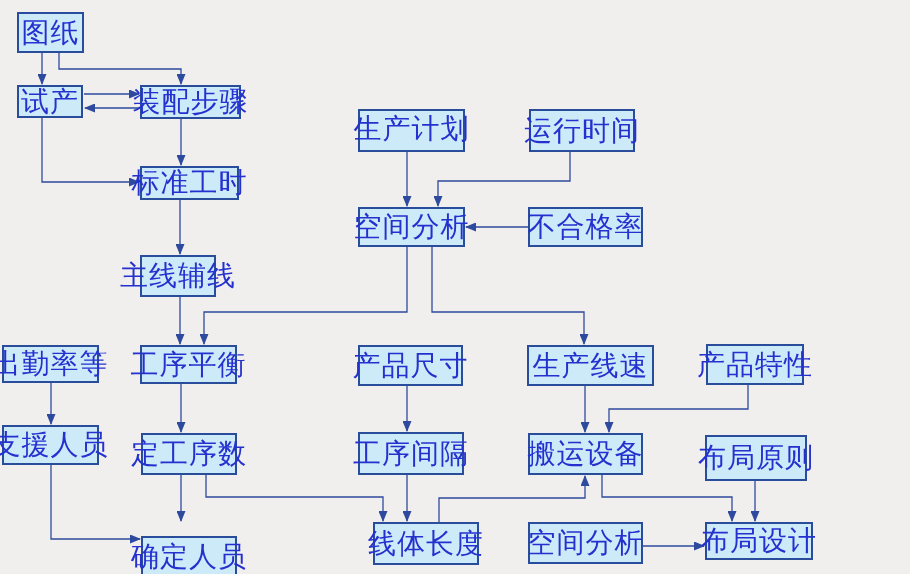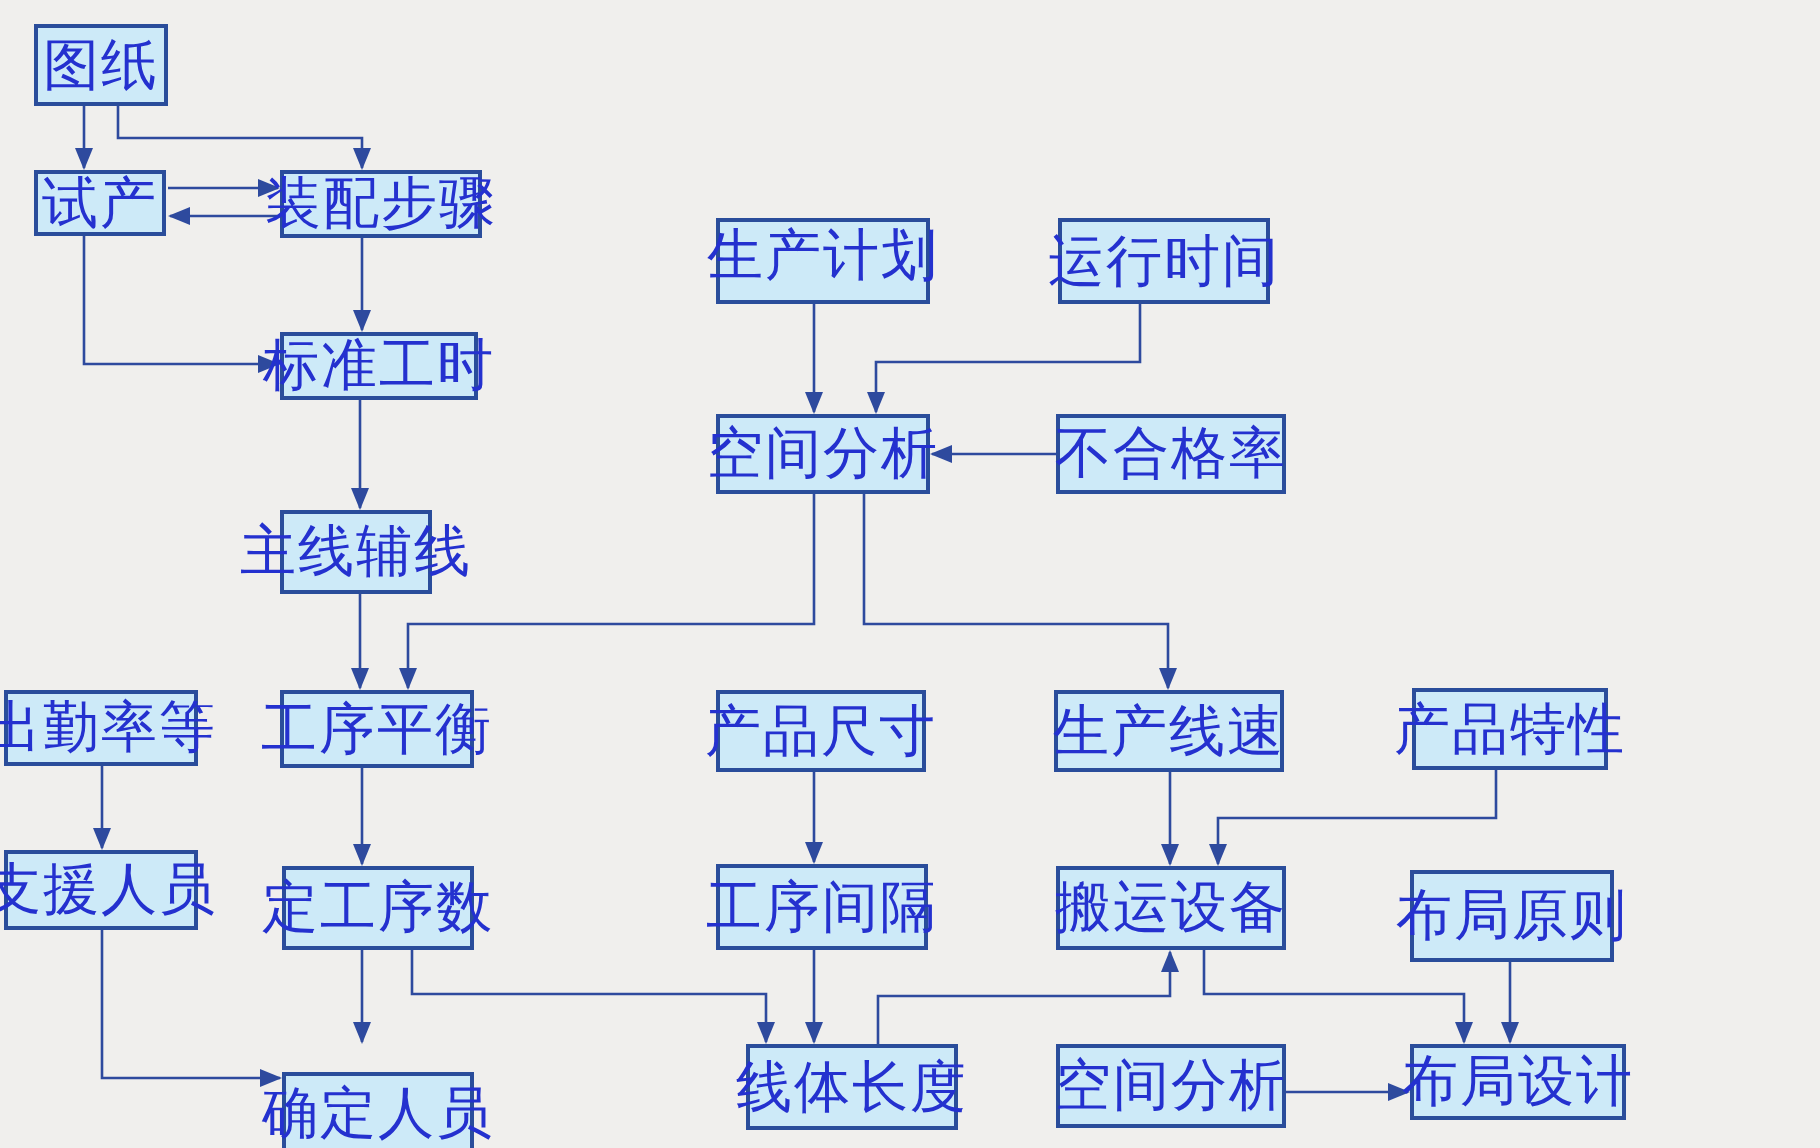--- a/index.html
+++ b/index.html
@@ -94,22 +94,22 @@
   <div class="node" style="left:17px;  top:85px;  width:66px;  height:33px;">试产</div>
   <div class="node" style="left:140px; top:85px;  width:101px; height:34px;">装配步骤</div>
   <div class="node" style="left:140px; top:166px; width:99px;  height:34px;">标准工时</div>
   <div class="node" style="left:140px; top:255px; width:76px;  height:42px;">主线辅线</div>
   <div class="node" style="left:358px; top:109px; width:107px; height:43px;font-family:Liberation Mono, monospace;">生产计划</div>
   <div class="node" style="left:529px; top:109px; width:106px; height:43px;">运行时间</div>
   <div class="node" style="left:358px; top:207px; width:107px; height:40px;">空间分析</div>
   <div class="node" style="left:528px; top:207px; width:115px; height:40px;">不合格率</div>
   <div class="node" style="left:2px;   top:345px; width:97px;  height:38px;">出勤率等</div>
   <div class="node" style="left:140px; top:345px; width:97px;  height:39px;">工序平衡</div>
-  <div class="node" style="left:358px; top:345px; width:105px; height:41px;">产品尺寸</div>
-  <div class="node" style="left:527px; top:345px; width:115px; height:41px;">生产线速</div>
+  <div class="node" style="left:358px; top:345px; width:105px; height:41px;font-family:Liberation Serif, serif;">产品尺寸</div>
+  <div class="node" style="left:527px; top:345px; width:127px; height:41px;">生产线速</div>
   <div class="node" style="left:706px; top:344px; width:98px;  height:41px;">产品特性</div>
   <div class="node" style="left:2px;   top:425px; width:97px;  height:40px;">支援人员</div>
   <div class="node" style="left:141px; top:433px; width:96px;  height:42px;">定工序数</div>
   <div class="node" style="left:358px; top:432px; width:106px; height:43px;">工序间隔</div>
   <div class="node" style="left:528px; top:433px; width:115px; height:42px;">搬运设备</div>
   <div class="node" style="left:705px; top:435px; width:102px; height:46px;">布局原则</div>
   <div class="node" style="left:141px; top:536px; width:96px;  height:41px;">确定人员</div>
   <div class="node" style="left:358px; top:522px; width:106px; height:43px;margin-left:15px;">线体长度</div>
   <div class="node" style="left:528px; top:522px; width:115px; height:42px;">空间分析</div>
   <div class="node" style="left:705px; top:522px; width:108px; height:38px;">布局设计</div>

